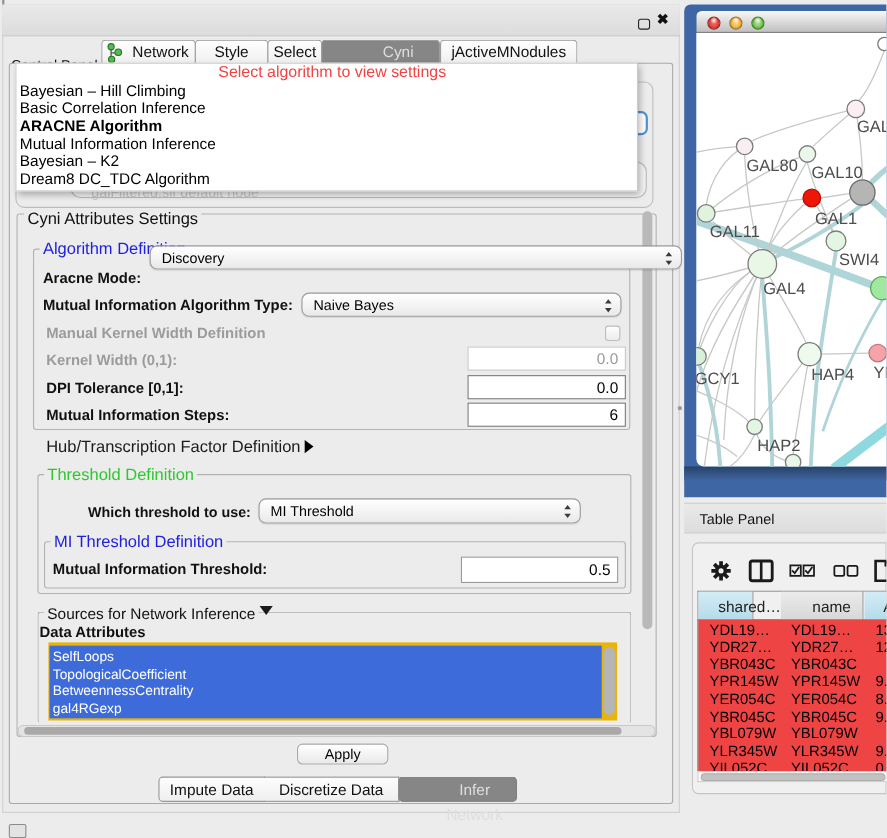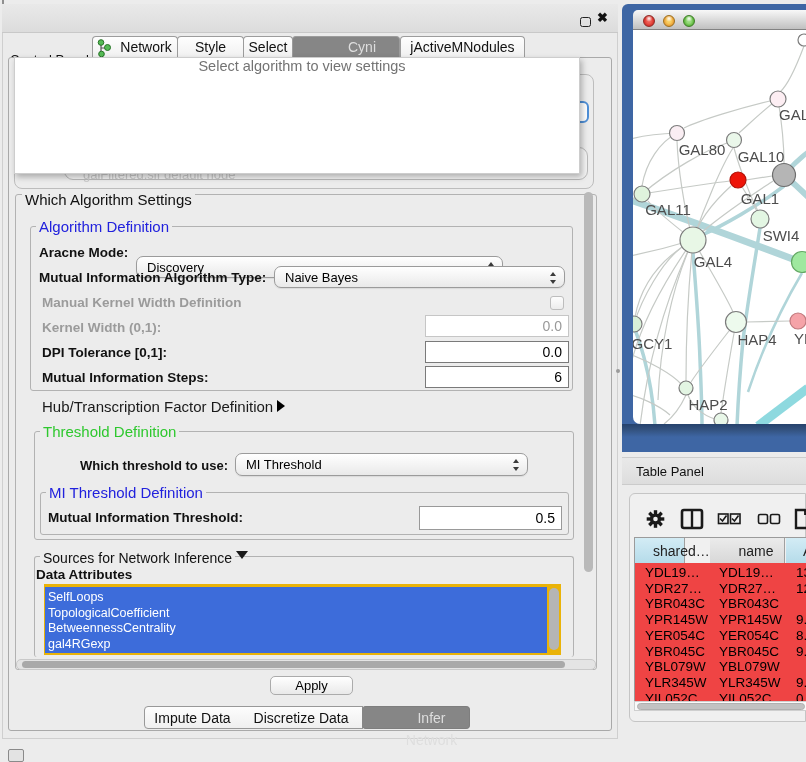--- a/index.html
+++ b/index.html
@@ -51,33 +51,41 @@
 
 <div class="abs" style="left:14px; top:74px; width:580px; height:115px; border:1px solid #bdbdbd; border-radius:8px; background:#ececec;"></div>
 
 <div class="abs" style="left:64px; top:101px; width:525px; height:22px; border:2.5px solid #4f8fd6; border-radius:6px; background:#fff;"></div>
 
 <div class="abs" style="left:64px; top:147px; width:524px; height:33px; border:1px solid #b9b9b9; border-radius:9px; background:#f3f3f3;">
   <span style="position:absolute; left:18px; top:19px; font-size:13px; color:#c9c9c9;">galFiltered.sif default node</span>
 </div>
 
 <div class="abs" style="left:14px; top:57px; width:566px; height:117px; background:#ffffff; border:1px solid #cdcdcd; box-shadow:2px 3px 6px rgba(0,0,0,0.28);">
-  <div style="text-align:center; font-size:14.5px; color:#737373; height:16px; line-height:17px; padding-left:10px;">Select algorithm to view settings</div>
+  <div style="text-align:center; font-size:14.5px; color:#ef4444; height:16px; line-height:17px; padding-left:10px;">Select algorithm to view settings</div>
+  <div style="font-size:14px; color:#000; padding-left:3px; line-height:16.1px;">
+    Bayesian – Hill Climbing<br>
+    Basic Correlation Inference<br>
+    <b>ARACNE Algorithm</b><br>
+    Mutual Information Inference<br>
+    Bayesian – K2<br>
+    Dream8 DC_TDC Algorithm
+  </div>
 </div>
 
 <div class="abs groupbox" style="left:15px; top:194px; width:582px; height:476px;"></div>
-<div class="gtitle" style="left:22px; top:191px; color:#111;">Which Algorithm Settings</div>
+<div class="gtitle" style="left:22px; top:191px; color:#111;">Cyni Attributes Settings</div>
 
 <div class="abs" style="left:584px; top:192px; width:9px; height:380px; background:#b9b9b9; border-radius:5px;"></div>
 
 <div class="abs groupbox" style="left:30px; top:226px; width:543px; height:165px;"></div>
 <div class="gtitle" style="left:36px; top:218px; color:#2121dd;">Algorithm Definition</div>
 
 <div class="abs blbl" style="left:39px; top:245px;">Aracne Mode:</div>
-<div class="abs combo" style="left:136px; top:256px; width:367px; height:22px;">
+<div class="abs combo" style="left:136px; top:223px; width:484px; height:22px;">
     <span class="ctext">Discovery</span>
     <span class="spin"></span>
   </div>
 
 <div class="abs blbl" style="left:39px; top:270px;">Mutual Information Algorithm Type:</div>
 <div class="abs combo" style="left:274px; top:266px; width:291px; height:22px;">
     <span class="ctext">Naive Bayes</span>
     <span class="spin"></span>
   </div>
 

